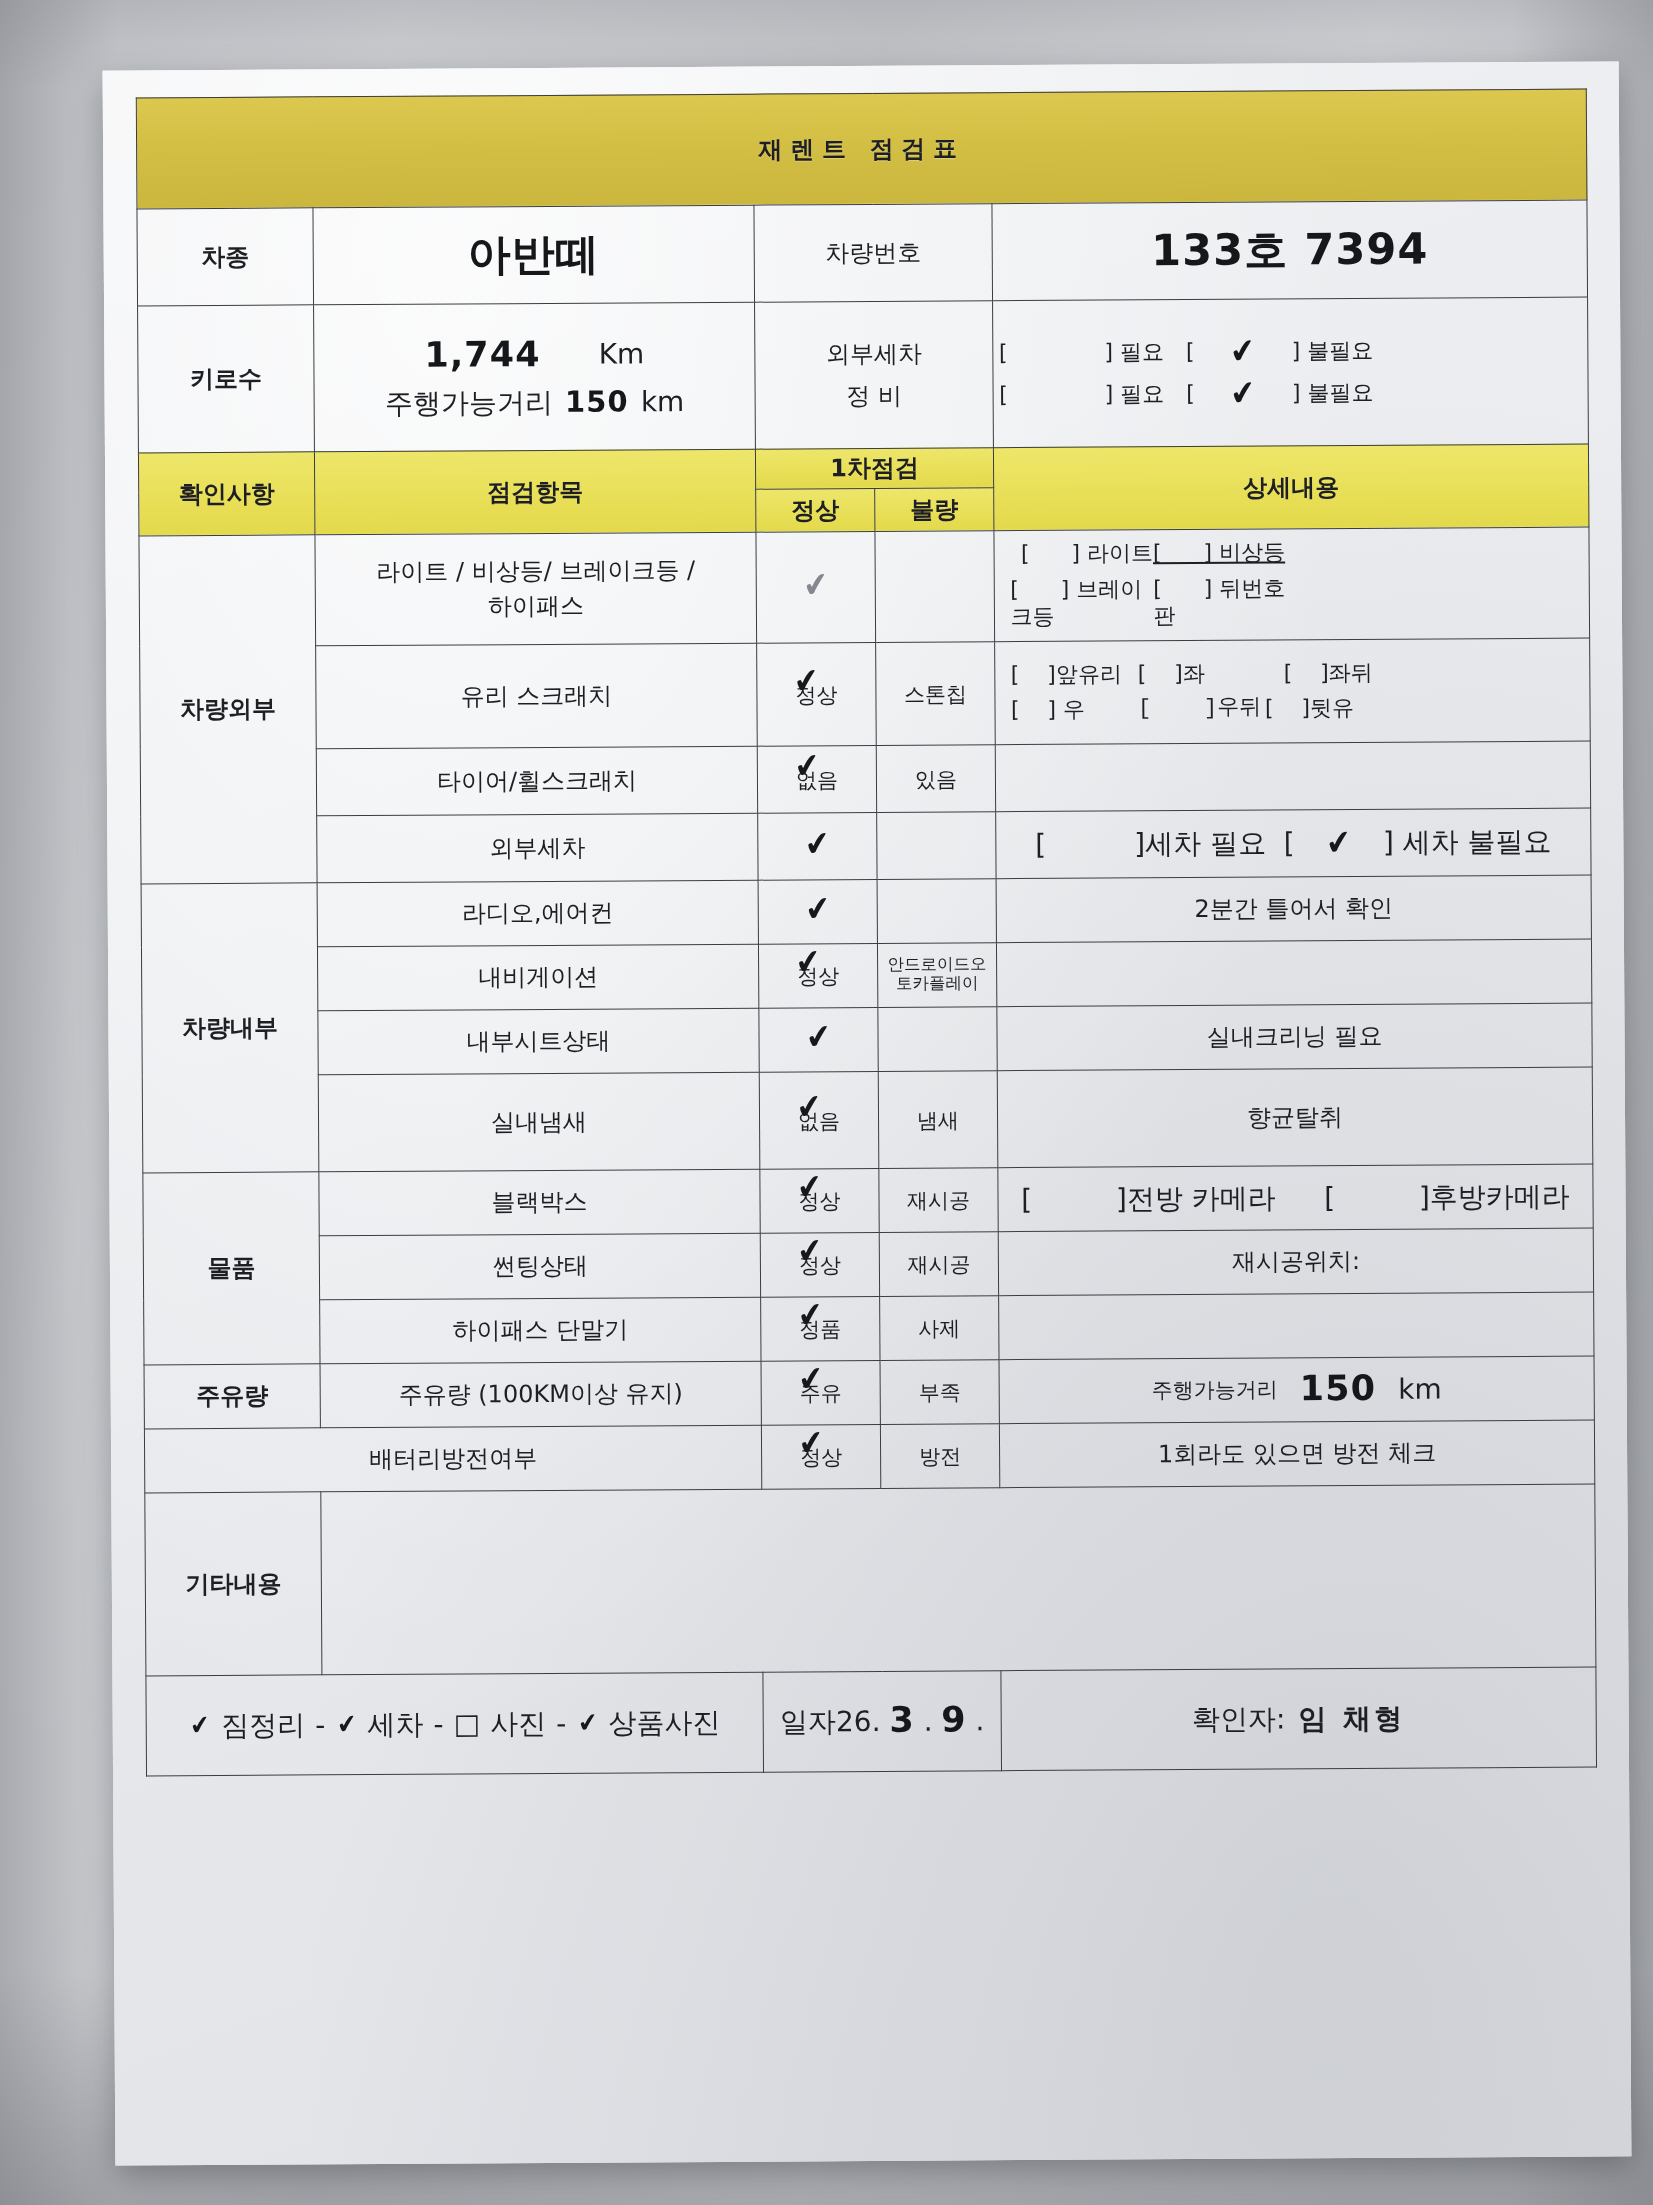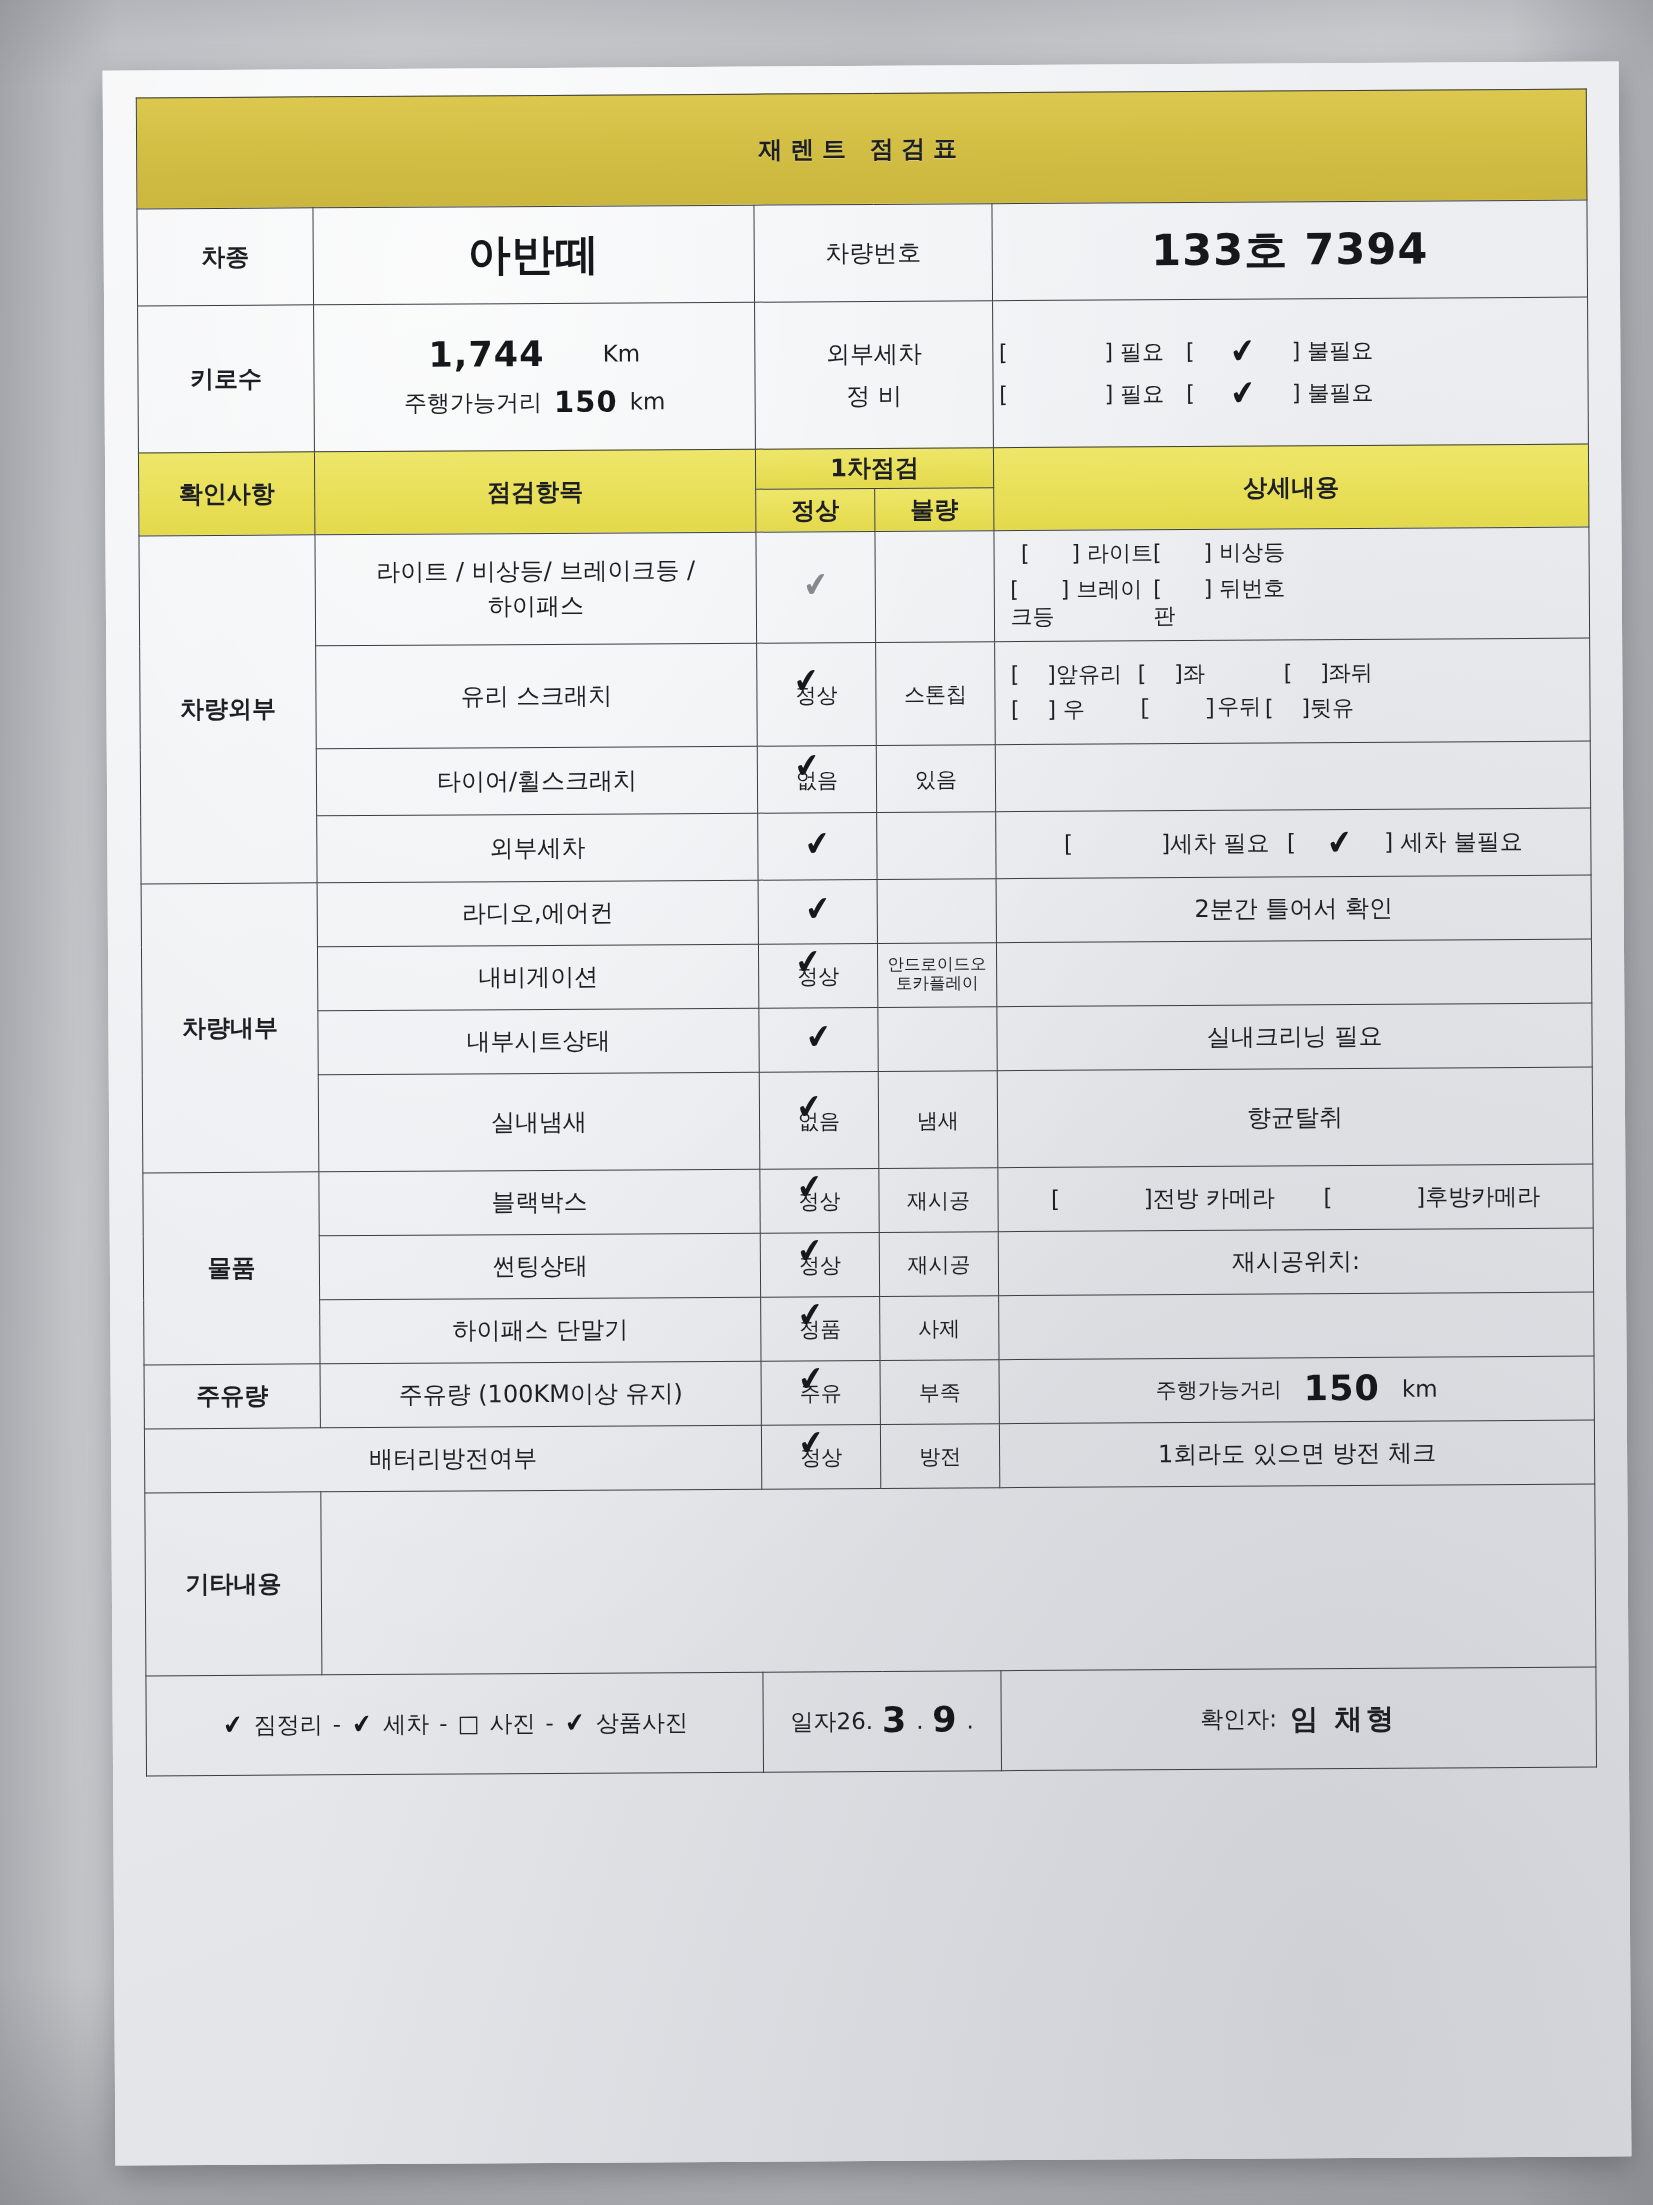--- a/index.html
+++ b/index.html
@@ -99,21 +99,21 @@
     font-weight: bold;
   }
   .small {
     font-size: 21px;
   }
   .tiny {
     font-size: 16.5px;
     line-height: 1.15;
   }
   .mid {
-    font-size: 23px;
+    font-size: 28px;
   }
   .left-pad {
     text-align: left;
     padding-left: 16.5px;
   }
 
   
   .hw {
     font-family: "DejaVu Sans", sans-serif;
     font-weight: bold;
@@ -282,21 +282,21 @@
       <td>
         <span class="check faint">✔</span>
       </td>
       <td>
         <span class="small"></span>
       </td>
       <td>
         <div class="detail-grid">
           <div class="detail-line" style="gap:0;">
             <span style="width:143px; text-align:right;">[&nbsp;&nbsp;&nbsp;&nbsp;&nbsp;&nbsp;] 라이트</span>
-            <span style="width:143px; text-align:left;">[&nbsp;&nbsp;&nbsp;&nbsp;&nbsp;&nbsp;] 비상등</span>
+            <span style="width:143px; text-align:left;text-decoration:underline;">[&nbsp;&nbsp;&nbsp;&nbsp;&nbsp;&nbsp;] 비상등</span>
           </div>
           <div class="detail-line" style="gap:0;">
             <span style="width:143px; text-align:left;">[&nbsp;&nbsp;&nbsp;&nbsp;&nbsp;&nbsp;] 브레이크등</span>
             <span style="width:143px; text-align:left;">[&nbsp;&nbsp;&nbsp;&nbsp;&nbsp;&nbsp;] 뒤번호판</span>
           </div>
         </div>
       </td>
     </tr>
 
     <tr>

